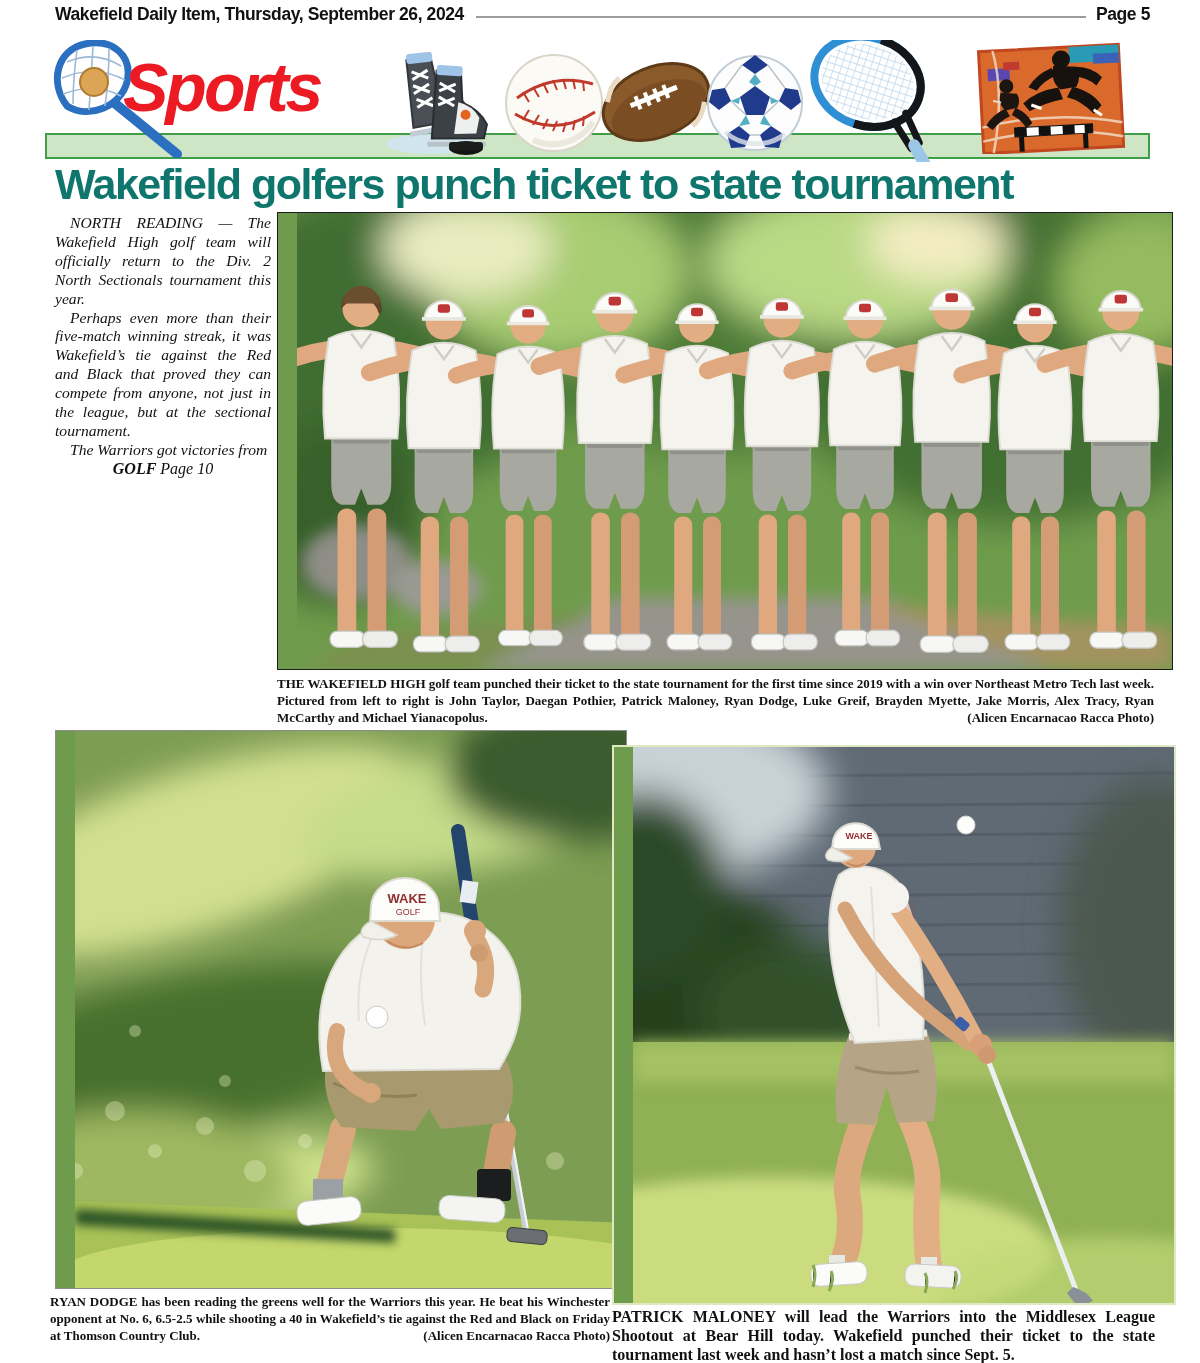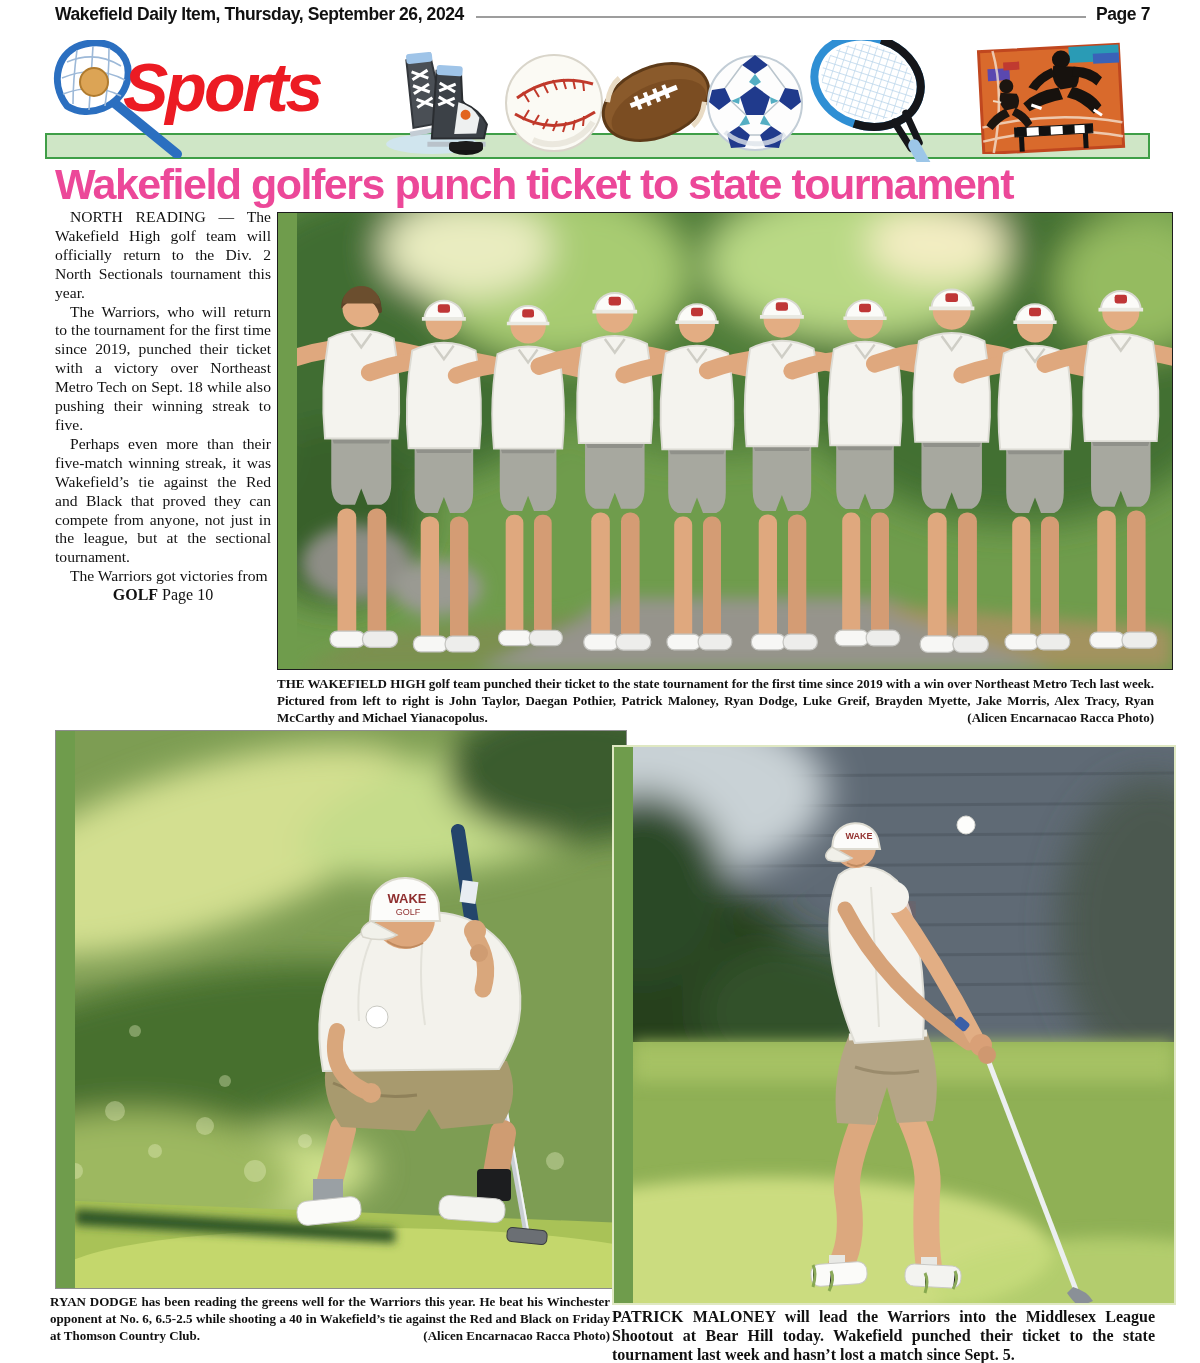--- a/index.html
+++ b/index.html
@@ -15,26 +15,26 @@
   .banner{position:absolute;left:45px;top:40px;width:1105px;height:120px;}
   .banner .strip{position:absolute;left:0;right:0;top:93px;height:22px;background:#cfe6c6;border:2px solid #3f9e47;}
   .banner .icon{position:absolute;}
   .sports-title{position:absolute;left:78px;top:8px;font-family:"Liberation Sans",sans-serif;
                 font-weight:bold;font-style:italic;font-size:68px;letter-spacing:-3px;color:#ec1b23;
                 transform:scaleY(1.02);}
 
   
   .headline{position:absolute;left:55px;top:160px;width:1097px;white-space:nowrap;
             font-family:"Liberation Sans",sans-serif;font-weight:bold;font-size:43px;
-            letter-spacing:-1.5px;color:#ec4899;}
+            letter-spacing:-1.5px;color:#0f766e;}
   .headline span{display:inline-block;transform-origin:left center;}
 
   
-  .article-col{position:absolute;left:55px;top:208px;width:216px;text-align:justify;
-               font-size:15.6px;line-height:18.9px;}
+  .article-col{position:absolute;left:55px;top:214px;width:216px;text-align:justify;
+               font-size:15.6px;line-height:18.9px;font-style:italic;}
   .article-col p{margin:0;text-indent:15px;}
   .jump-line{margin-top:6px;text-align:center;text-indent:0 !important;font-size:16px;}
   .jump-line b{font-weight:bold;}
 
   
   .photo{position:absolute;overflow:hidden;background:#6f9c4c;padding-left:19px;}
   .photo svg{display:block;width:100%;height:100%;}
   .photo-main{left:277px;top:212px;width:875px;height:456px;border:1px solid #1c1c1c;}
   .photo-left{left:55px;top:730px;width:551px;height:557px;border:1px solid #8d8d8d;}
   .photo-right{left:612px;top:745px;width:541px;height:556px;border:2px solid #dfe8c2;}
@@ -47,21 +47,21 @@
   .caption-right{left:612px;top:1307px;width:543px;font-size:16px;line-height:19px;}
 </style>
 </head>
 <body>
 
 <div class="page">
 
   <div class="masthead">
     <span>Wakefield Daily Item, Thursday, September 26, 2024</span>
     <span class="rule"></span>
-    <span>Page 7</span>
+    <span>Page 5</span>
   </div>
 
   <div class="banner">
     <div class="strip"></div>
 
     <svg class="icon" style="left:4px;top:0px" width="165" height="118" viewBox="0 0 165 118">
       <line x1="52" y1="52" x2="128" y2="114" stroke="#2b6fc0" stroke-width="10" stroke-linecap="round"></line>
       <path d="M18,66 C0,42 8,10 36,4 C64,-2 84,16 78,42 C72,66 40,80 18,66 Z" fill="#ffffff" stroke="#2b6fc0" stroke-width="7"></path>
       <g stroke="#9db9d8" stroke-width="1.6" fill="none">
         <path d="M18,22 Q46,10 72,26"></path>
@@ -209,21 +209,20 @@
       </g>
     </svg>
   </div>
 
   <h1 class="headline" style="margin:0">
     <span style="transform: scaleX(1);">Wakefield golfers punch ticket to state tournament</span>
   </h1>
 
   <div class="article-col">
   <p>NORTH READING — The Wakefield High golf team will officially return to the Div. 2 North Sectionals tournament this year.</p>
-      <p>The Warriors, who will return to the tournament for the first time since 2019, punched their ticket with a victory over Northeast Metro Tech on Sept. 18 while also pushing their winning streak to five.</p>
       <p>Perhaps even more than their five-match winning streak, it was Wakefield’s tie against the Red and Black that proved they can compete from anyone, not just in the league, but at the sectional tournament.</p>
       <p>The Warriors got victories from</p>
       <p class="jump-line"><b>GOLF</b><span> Page 10</span></p>
     </div>
   <div class="article-col" style="top:auto"></div>
 
   <figure class="photo photo-main" style="margin:0">
     <svg viewBox="0 0 875 456" preserveAspectRatio="none">
       <defs>
         <filter id="mb18" x="-40%" y="-40%" width="180%" height="180%">

